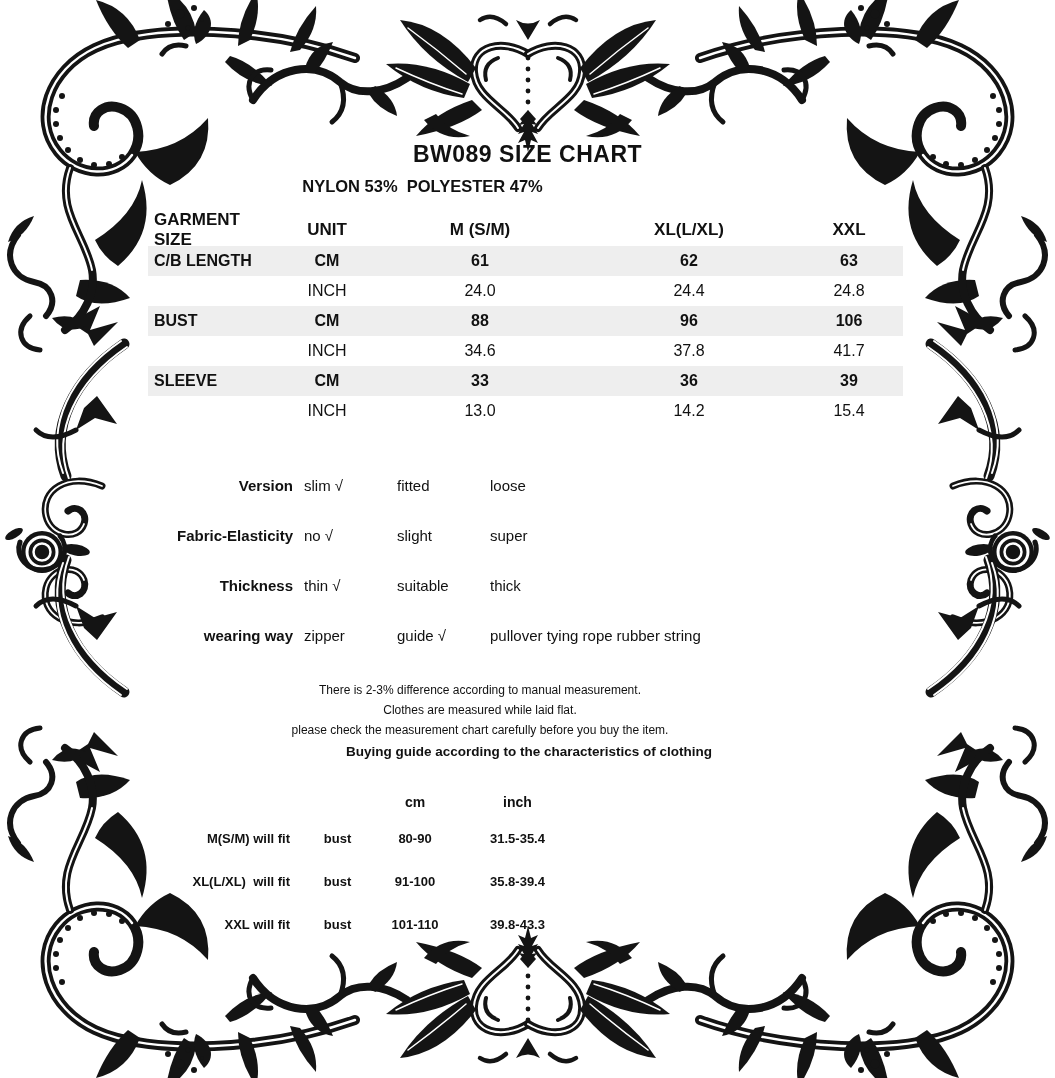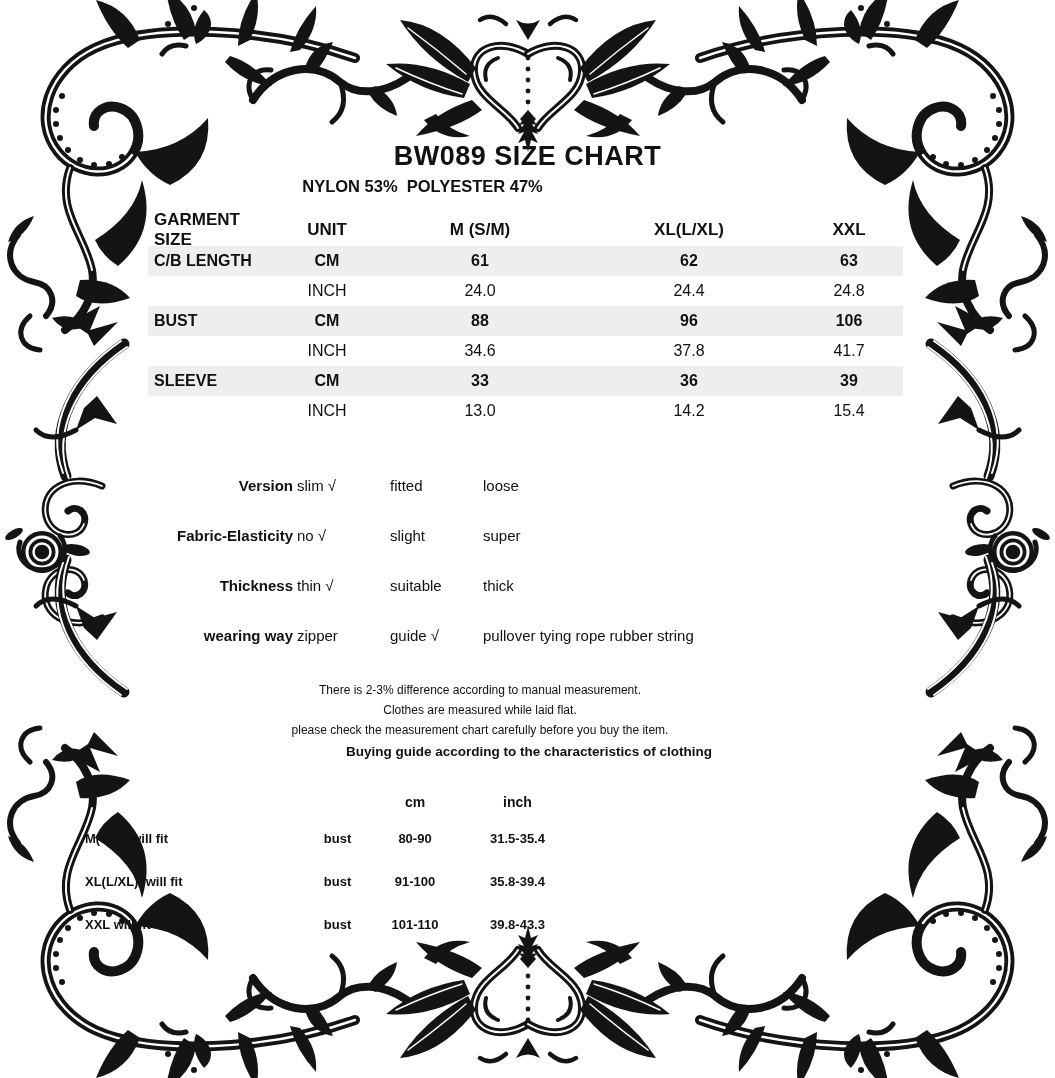--- a/index.html
+++ b/index.html
@@ -6,55 +6,55 @@
   * { box-sizing:border-box; margin:0; padding:0; }
   html,body { width:1055px; height:1078px; }
   body {
     position:relative; background:#fff; overflow:hidden;
     font-family:"Liberation Sans", sans-serif; color:#111;
   }
   .border-layer { position:absolute; left:0; top:0; z-index:0; }
   .content { position:absolute; inset:0; z-index:1; }
 
   .page-title { position:absolute; top:141px; left:0; width:1055px; text-align:center;
-    font-size:27px; font-weight:bold; letter-spacing:0.5px; }
+    font-size:23px; font-weight:bold; letter-spacing:0.5px; }
   .page-subtitle { position:absolute; top:177px; left:0; width:845px; text-align:center;
     font-size:16.5px; font-weight:bold; white-space:pre-wrap; }
 
   
   .size-table { position:absolute; left:148px; top:210px; width:755px; font-size:16px; }
   .st-row { display:grid; grid-template-columns:129px 100px 206px 212px 108px;
     height:30px; align-items:center; }
   .st-head { height:36px; font-size:17px; font-weight:bold; }
   .st-row.hl { background:var(--hl); }
   .st-row.bold { font-weight:bold; }
   .st-c0 { text-align:left; padding-left:6px; }
   .st-cc { text-align:center; }
 
   
   .attributes { position:absolute; left:148px; top:460px; font-size:15px; }
   .attr-row { display:flex; height:50px; align-items:center; }
   .attr-label { width:145px; text-align:right; font-weight:bold; }
-  .attr-opts { display:flex; margin-left:4px; }
+  .attr-opts { display:flex; margin-left:11px; }
   .attr-opt { min-width:93px; text-align:left; padding-right:4px; }
 
   
   .notes { position:absolute; top:680px; left:0; width:960px; text-align:center;
     font-size:12px; line-height:20px; }
   .guide-title { position:absolute; top:744px; left:0; width:1058px; text-align:center;
     font-size:13.5px; font-weight:bold; }
 
   
   .buying-guide { position:absolute; left:85px; top:785px; font-size:13px; font-weight:bold; }
   .bg-row { display:grid; grid-template-columns:205px 95px 60px 145px; align-items:center; }
   .buying-guide > .bg-row:nth-child(1) { height:34px; font-size:14px; }
   .buying-guide > .bg-row:nth-child(2) { height:38px; }
   .buying-guide > .bg-row:nth-child(3) { height:49px; }
   .buying-guide > .bg-row:nth-child(4) { height:37px; }
-  .bg-size { text-align:left; white-space:pre-wrap; }
+  .bg-size { text-align:right; white-space:pre-wrap; }
   .bg-c { text-align:center; }
 </style>
 </head>
 <body>
 
 <svg class="border-layer" width="1055" height="1078" viewBox="0 0 1055 1078" aria-hidden="true">
   <defs>
     <g id="corner" stroke="#141414" fill="none" stroke-linecap="round">
       <path d="M355,58 C270,28 150,22 95,48 C48,70 32,120 58,152 C78,177 116,178 132,155 C144,138 138,114 120,108 C106,103 92,112 94,126" stroke-width="10"></path>
       <path d="M355,58 C270,28 150,22 95,48 C48,70 32,120 58,152 C78,177 116,178 132,155" stroke="#fff" stroke-width="2.4"></path>

